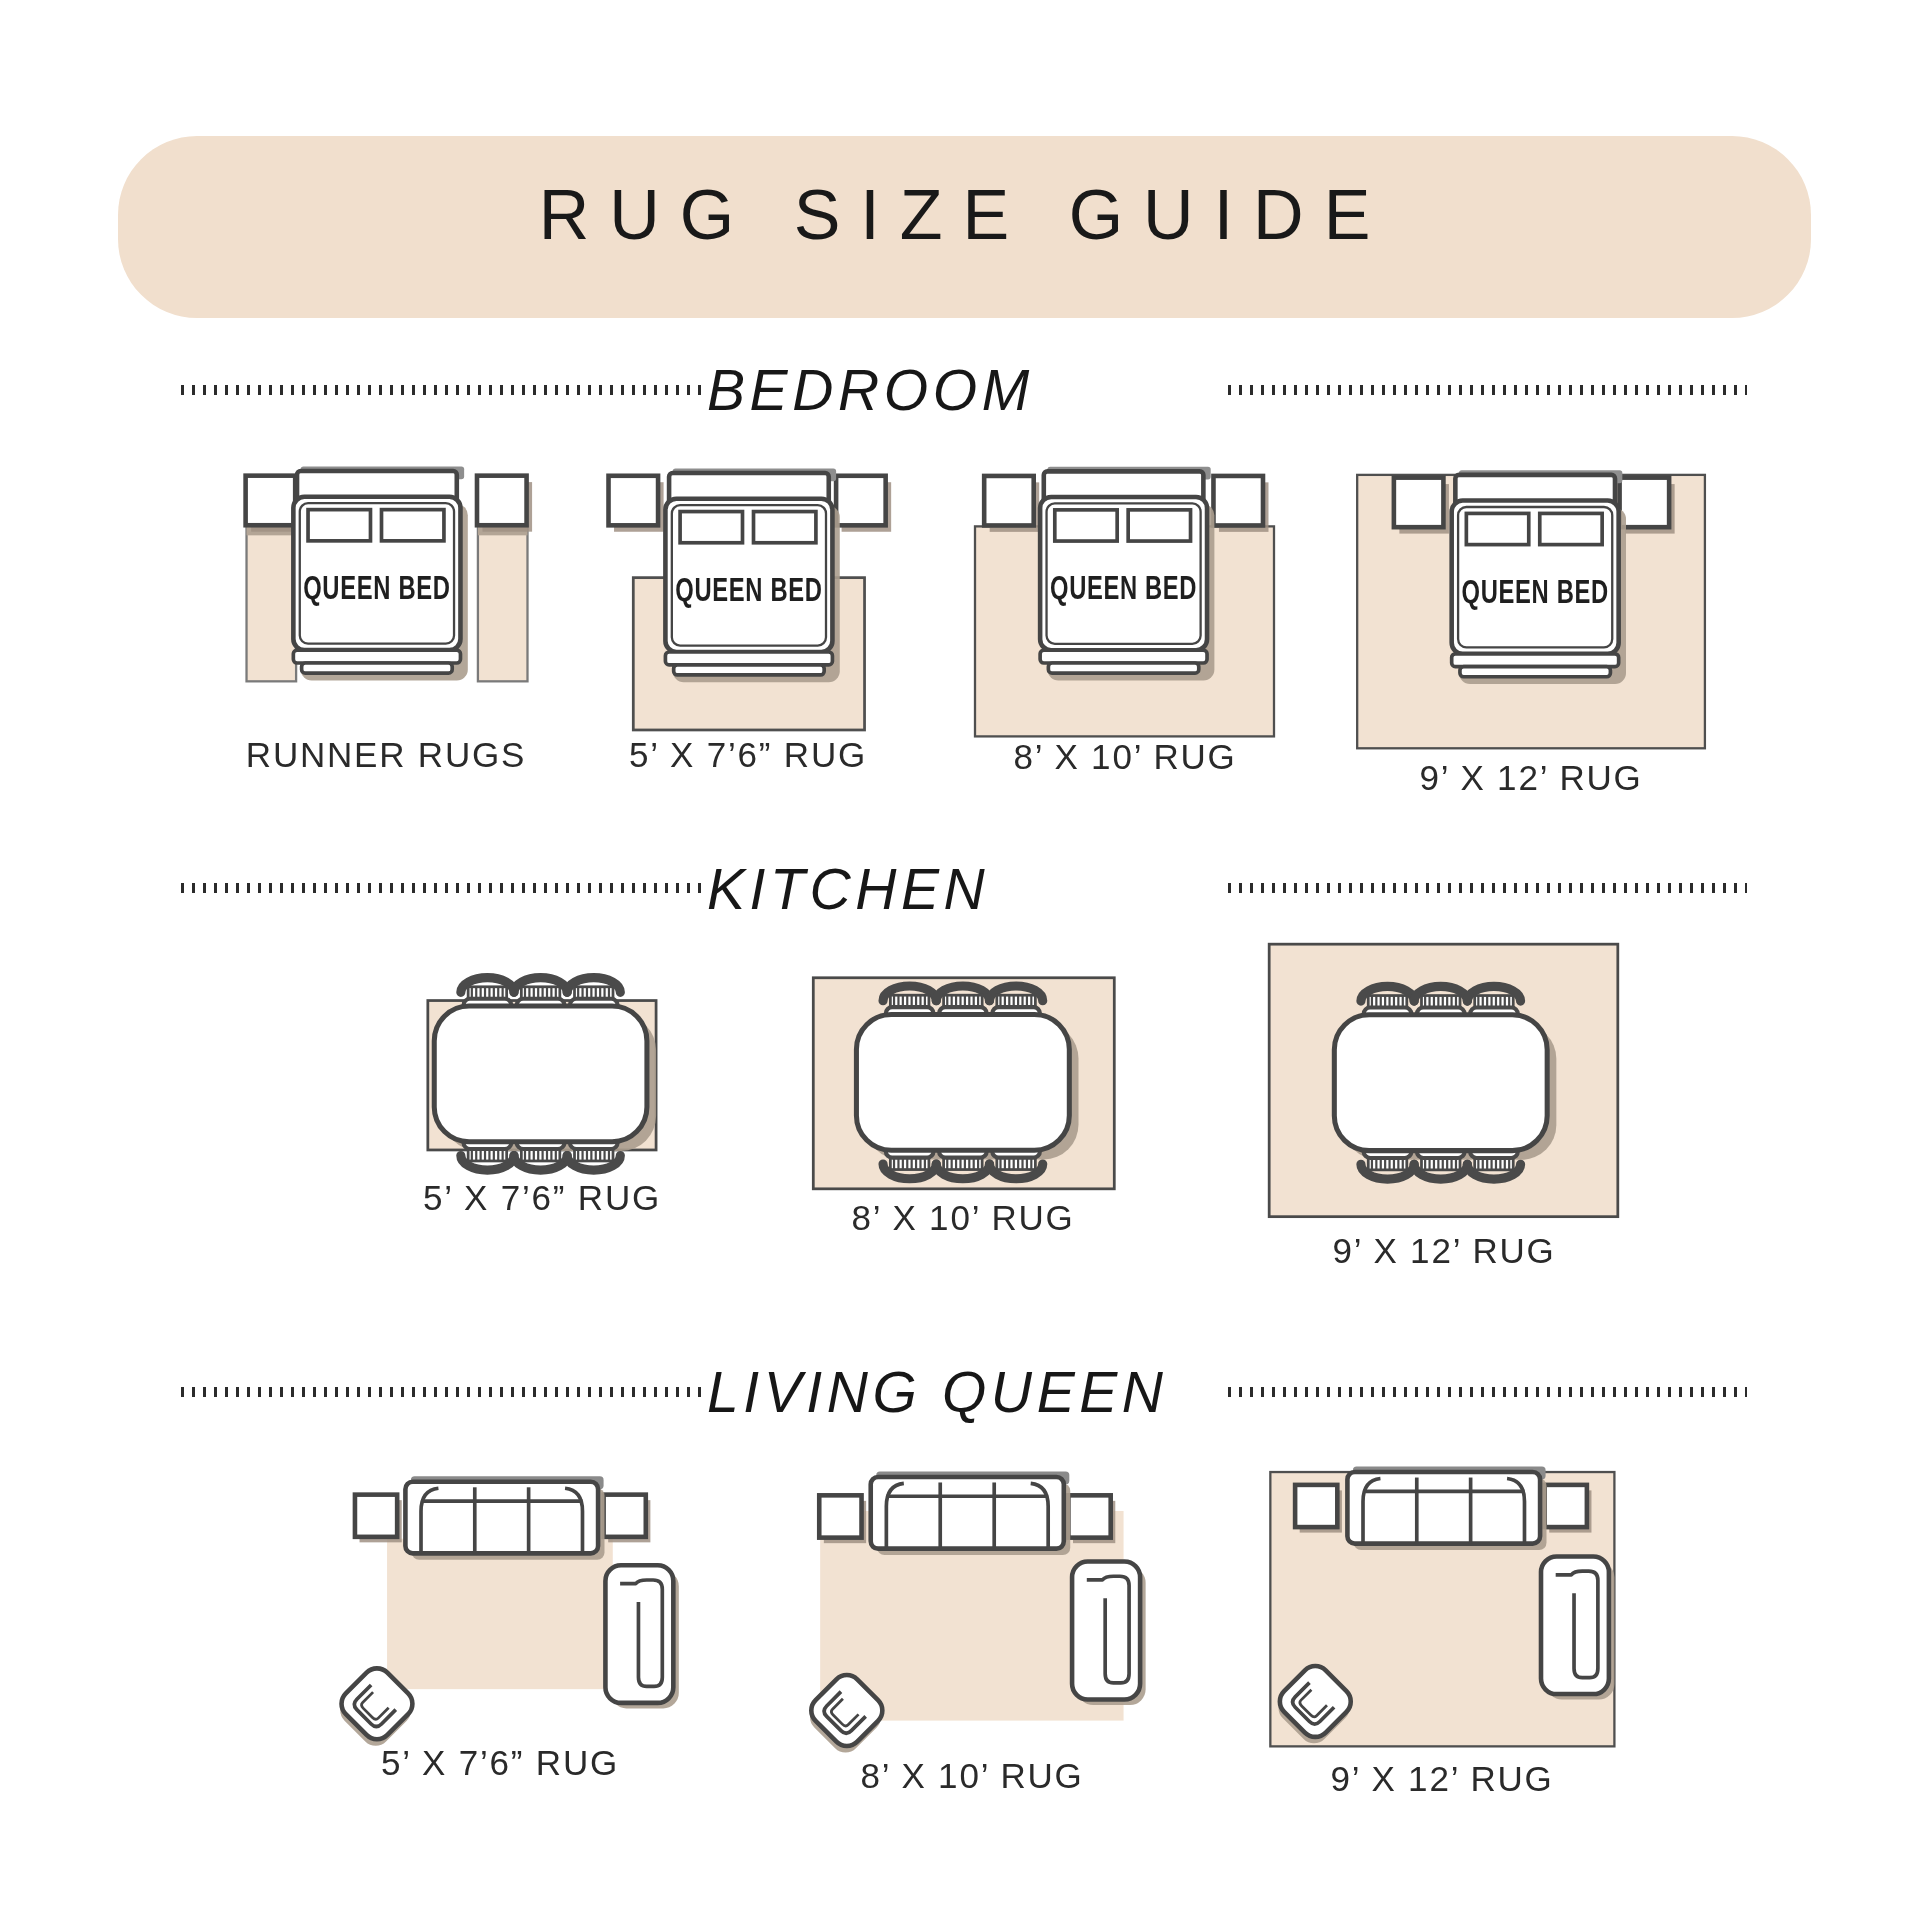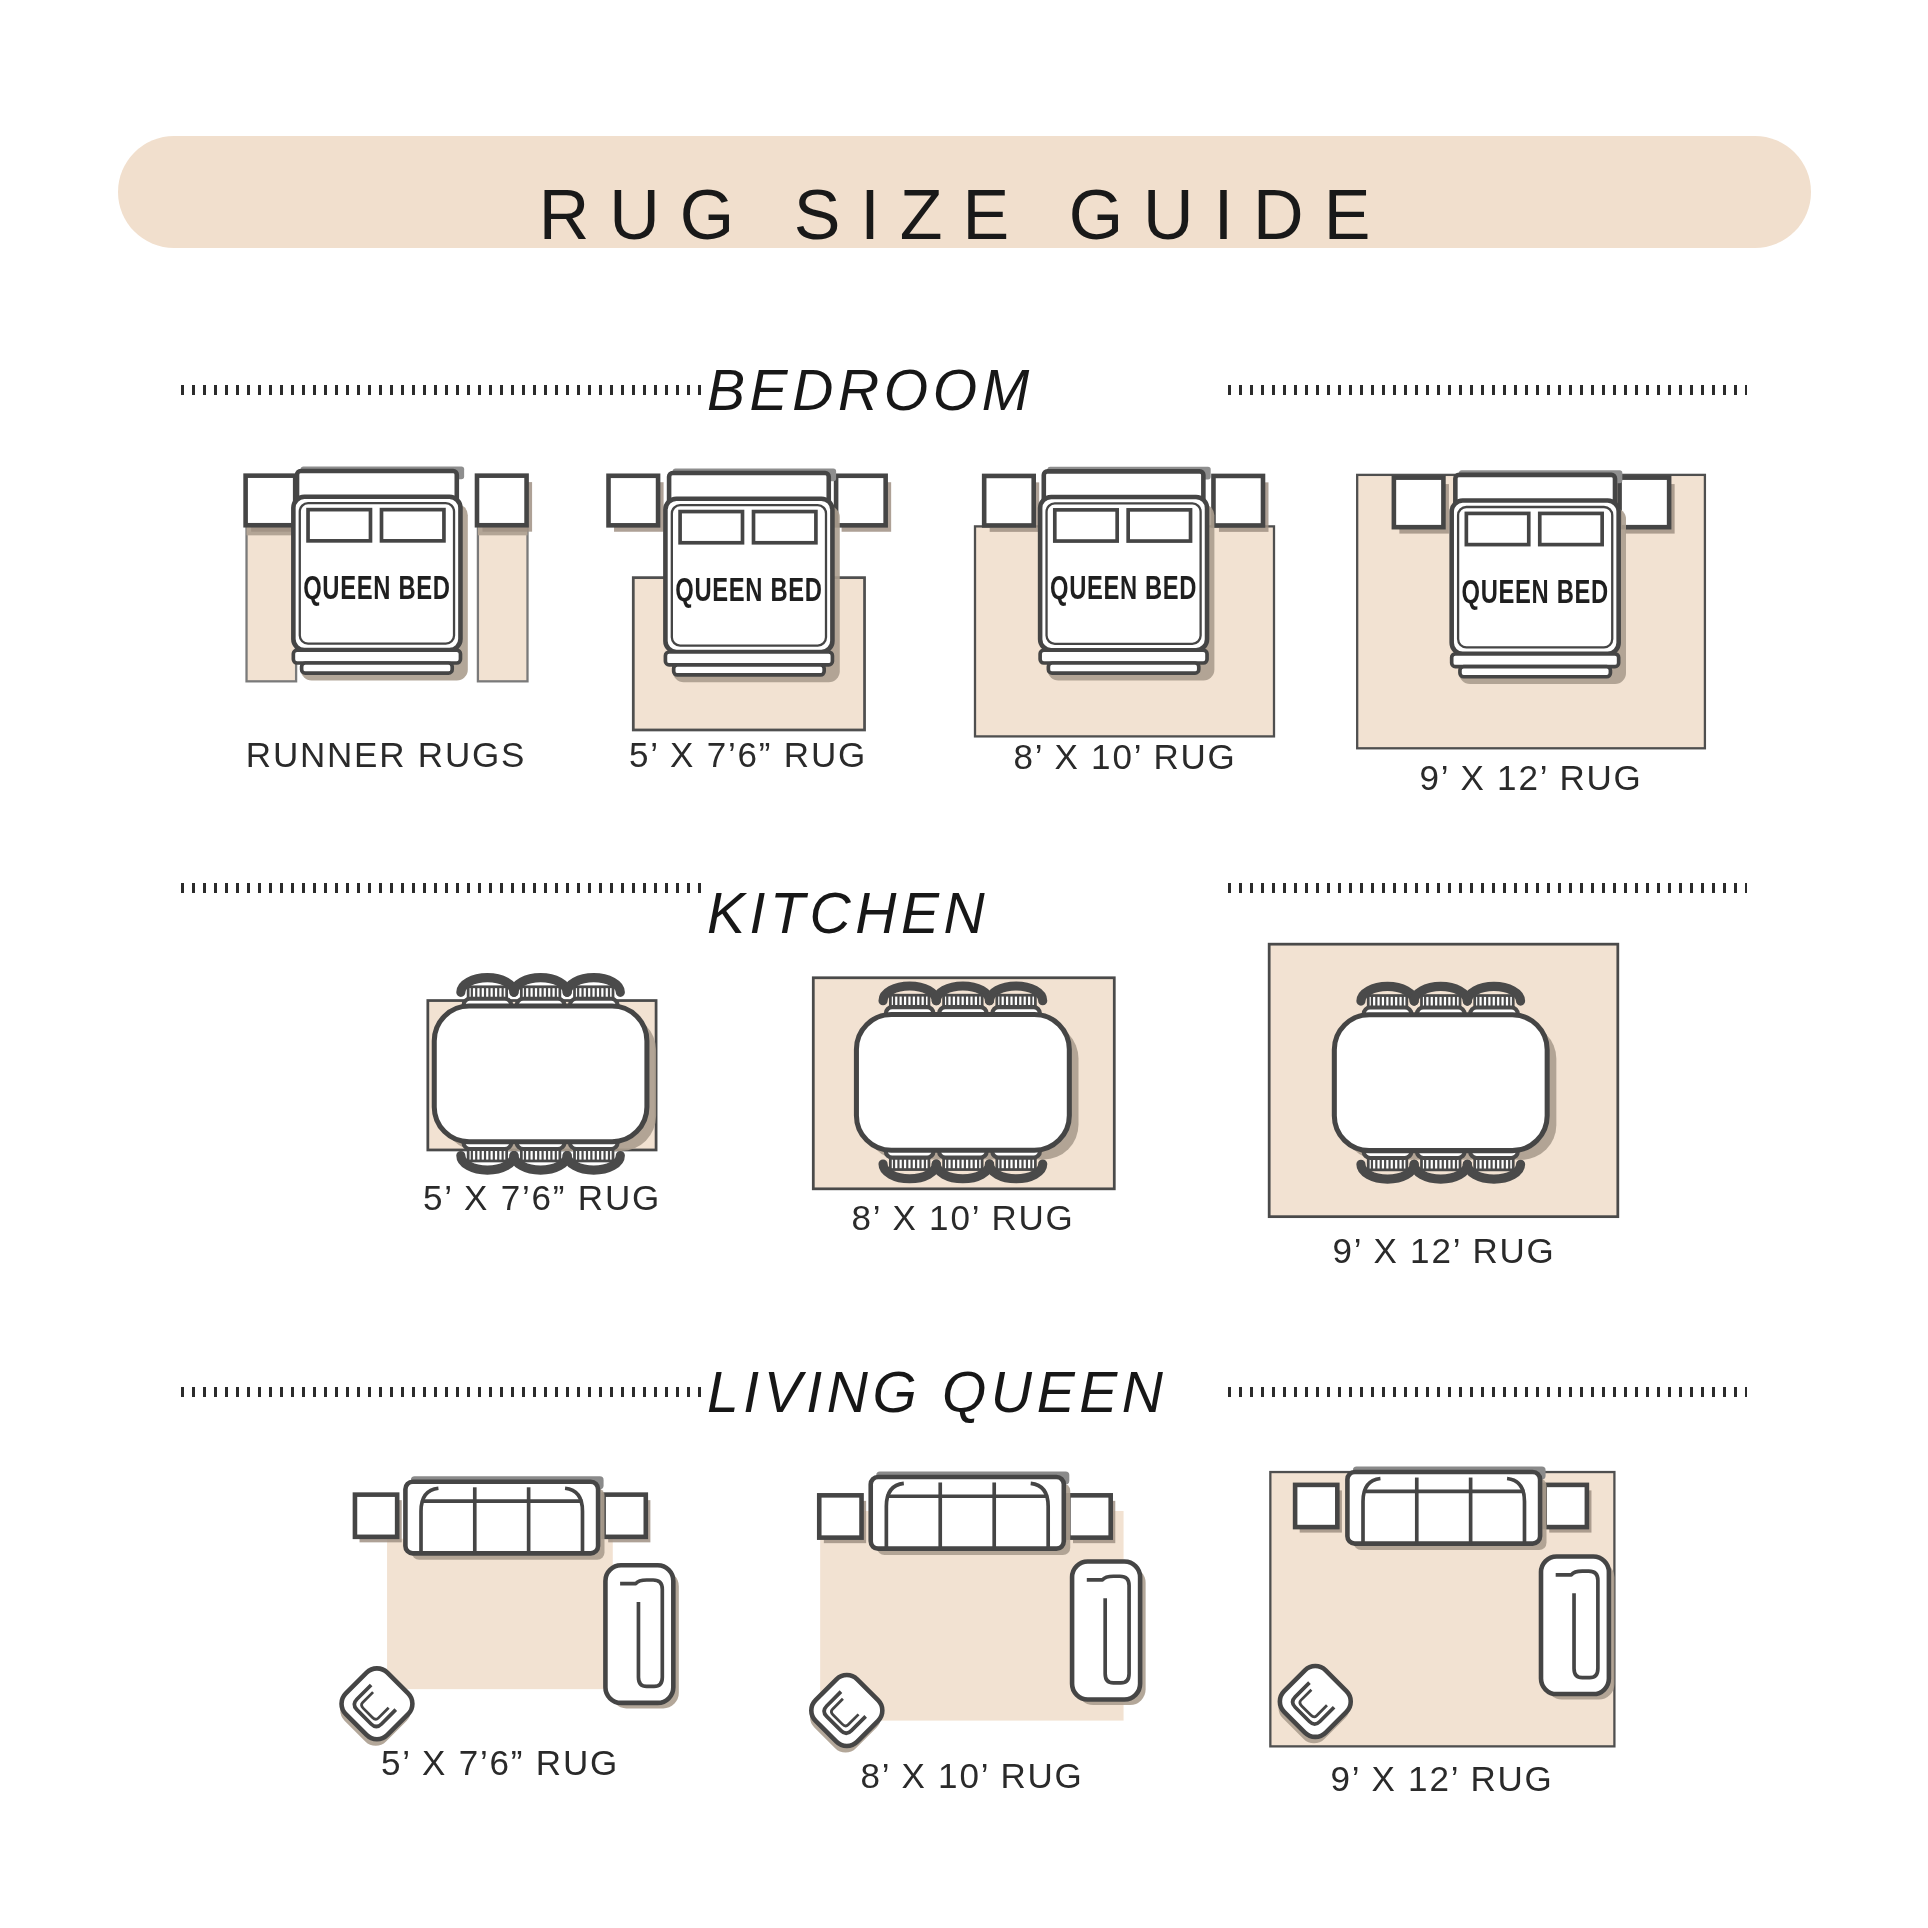--- a/index.html
+++ b/index.html
@@ -1,19 +1,19 @@
 <!DOCTYPE html>
 <html style="font-size:14.7px"><head>
 <meta charset="utf-8">
 <style>
   html,body{margin:0;padding:0;background:#ffffff;}
   #canvas{position:relative;width:1928px;height:1928px;background:#ffffff;overflow:hidden;
           font-family:"Liberation Sans", sans-serif;}
   
-  .pill{position:absolute;left:118px;top:136px;width:1693px;height:112px;border-radius:79px;
+  .pill{position:absolute;left:118px;top:136px;width:1693px;height:182px;border-radius:79px;
         background:#f1dfcd;}
   .pill-title{position:absolute;left:0;top:0;width:100%;height:158px;line-height:158px;
         text-align:center;font-size:70px;font-weight:500;letter-spacing:20px;color:#191919;}
   
   .dots{position:absolute;height:10px;
         background-image:repeating-linear-gradient(to right,#2b2b2b 0 2.8px,transparent 2.8px 11px);}
   .sec-label{position:absolute;left:707px;width:521px;height:61px;line-height:61px;text-align:left;
         font-style:italic;font-size:57px;letter-spacing:4.6px;color:#171717;white-space:nowrap;}
   
   .cap{position:absolute;transform:translateX(-50%);white-space:nowrap;
@@ -133,21 +133,21 @@
   <svg class="fig" style="left:1348px;top:459px;" width="367" height="296" viewBox="0 0 400 322">
     <rect x="10" y="17" width="379" height="298" fill="#f2e2d2" stroke="#4f4f4f" stroke-width="2.5"></rect>
     <use href="#def-nightstand" x="50" y="20"></use>
     <use href="#def-nightstand" x="296" y="20"></use>
     <use href="#def-qbed" x="113" y="17"></use>
     <text class="bedlabel" transform="translate(204,147) scale(0.72,1)" text-anchor="middle" dominant-baseline="middle">QUEEN BED</text>
   </svg>
   <div class="cap" style="left:1531px;top:758px;">9’ X 12’ RUG</div>
 
   <div class="dots" style="left:181px;top:883px;width:526px;"></div>
-  <div class="sec-label" style="top:883px;">KITCHEN</div>
+  <div class="sec-label" style="top:859px;">KITCHEN</div>
   <div class="dots" style="left:1228px;top:883px;width:519px;"></div>
 
   <svg class="fig" style="left:404px;top:960px;" width="275" height="225" viewBox="0 0 300 245">
     <rect x="26" y="44" width="249" height="163" fill="#f2e2d2" stroke="#4a4a4a" stroke-width="3"></rect>
     <use href="#def-table6" x="33" y="50"></use>
   </svg>
   <div class="cap" style="left:542px;top:1178px;">5’ X 7’6” RUG</div>
 
   <svg class="fig" style="left:804px;top:964px;" width="326" height="234" viewBox="0 0 355 255">
     <rect x="10" y="15" width="328" height="230" fill="#f2e2d2" stroke="#4a4a4a" stroke-width="3"></rect>

